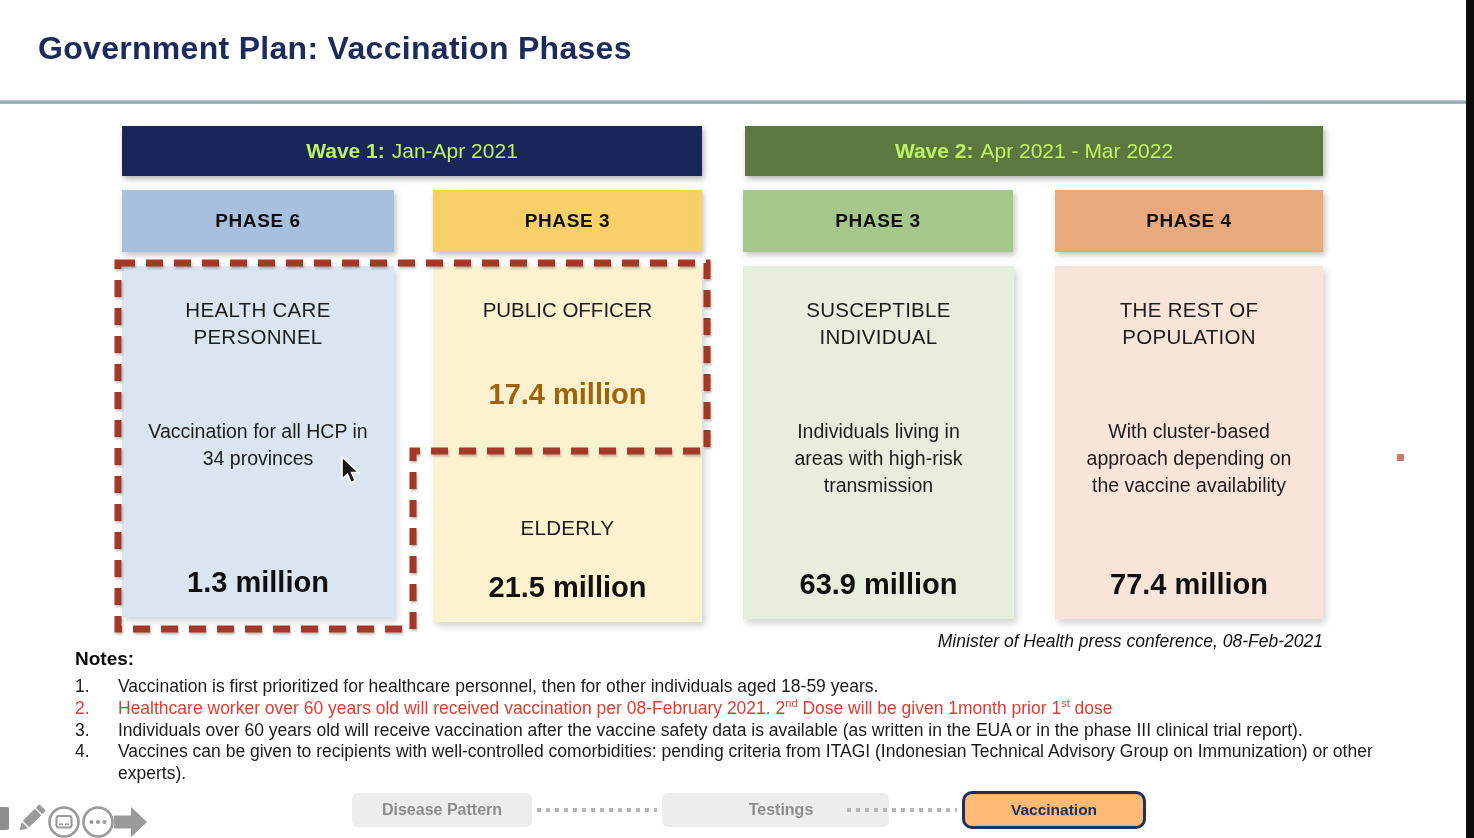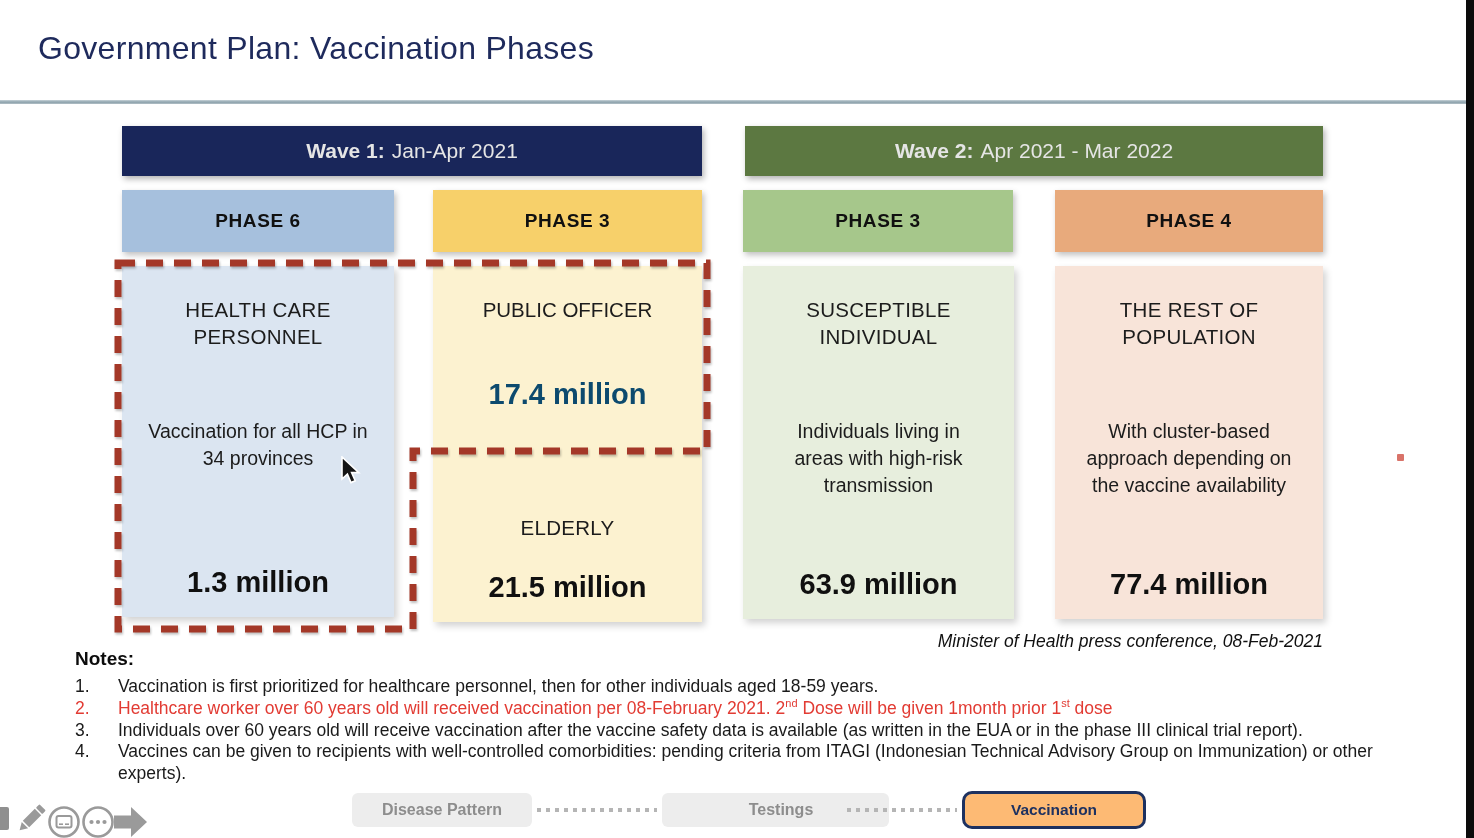--- a/index.html
+++ b/index.html
@@ -3,32 +3,32 @@
 <meta charset="utf-8">
 <style>
   html,body{margin:0;padding:0;background:#ffffff;}
   #slide{
     position:relative;width:1474px;height:838px;background:#ffffff;overflow:hidden;
     font-family:"Liberation Sans",sans-serif;color:#1c1c1c;
   }
   
   .title{
     position:absolute;left:38px;top:30px;margin:0;
-    font-size:32px;font-weight:normal;letter-spacing:.3px;
+    font-size:32px;font-weight:bold;letter-spacing:.3px;
     color:var(--title-navy,#1e2a5c);
   }
   .divider{
     position:absolute;left:0;top:100px;width:1466px;height:4px;
     background:linear-gradient(180deg,#c7d3d9 0%,var(--divider-gray,#8da2ac) 55%,#b3c0c7 100%);
   }
   .right-bar{position:absolute;left:1466px;top:0;width:8px;height:838px;background:#0b0b0b;}
 
   
   .wave{
-    position:absolute;top:126px;height:50px;color:#e5e5e5;font-size:21px;
+    position:absolute;top:126px;height:50px;color:#bef264;font-size:21px;
     display:flex;align-items:center;justify-content:center;
     box-shadow:2px 3px 6px rgba(0,0,0,.3);
   }
   .wave1{left:122px;width:580px;background:var(--wave1-bg,#19265a);}
   .wave2{left:745px;width:578px;background:var(--wave2-bg,#5c7841);}
   .wave .wb{font-weight:bold;}
   .wave .wr{margin-left:7px;font-weight:normal;}
 
   
   .phead{
@@ -60,21 +60,21 @@
     font-size:19.5px;line-height:27px;color:#1c1c1c;
   }
   #pb1 .desc{width:225px;}
   #pb3 .desc{width:205px;}
   #pb4 .desc{width:215px;}
   .value{
     position:absolute;bottom:18px;left:0;right:0;
     font-size:29px;font-weight:bold;color:#101010;
   }
   .g2a{position:absolute;top:30px;left:0;right:0;margin:0 auto;width:170px;font-size:20.5px;line-height:27px;}
-  .v2a{position:absolute;top:112px;left:0;right:0;font-size:29px;font-weight:bold;color:#0c4a6e;}
+  .v2a{position:absolute;top:112px;left:0;right:0;font-size:29px;font-weight:bold;color:#a16207;}
   .g2b{position:absolute;top:250px;left:0;right:0;font-size:20.5px;letter-spacing:.3px;}
 
   
   .overlay{position:absolute;left:0;top:0;pointer-events:none;}
   .caption{
     position:absolute;left:700px;top:631px;width:623px;text-align:right;
     font-size:17.5px;font-style:italic;color:#101010;
   }
 
   

